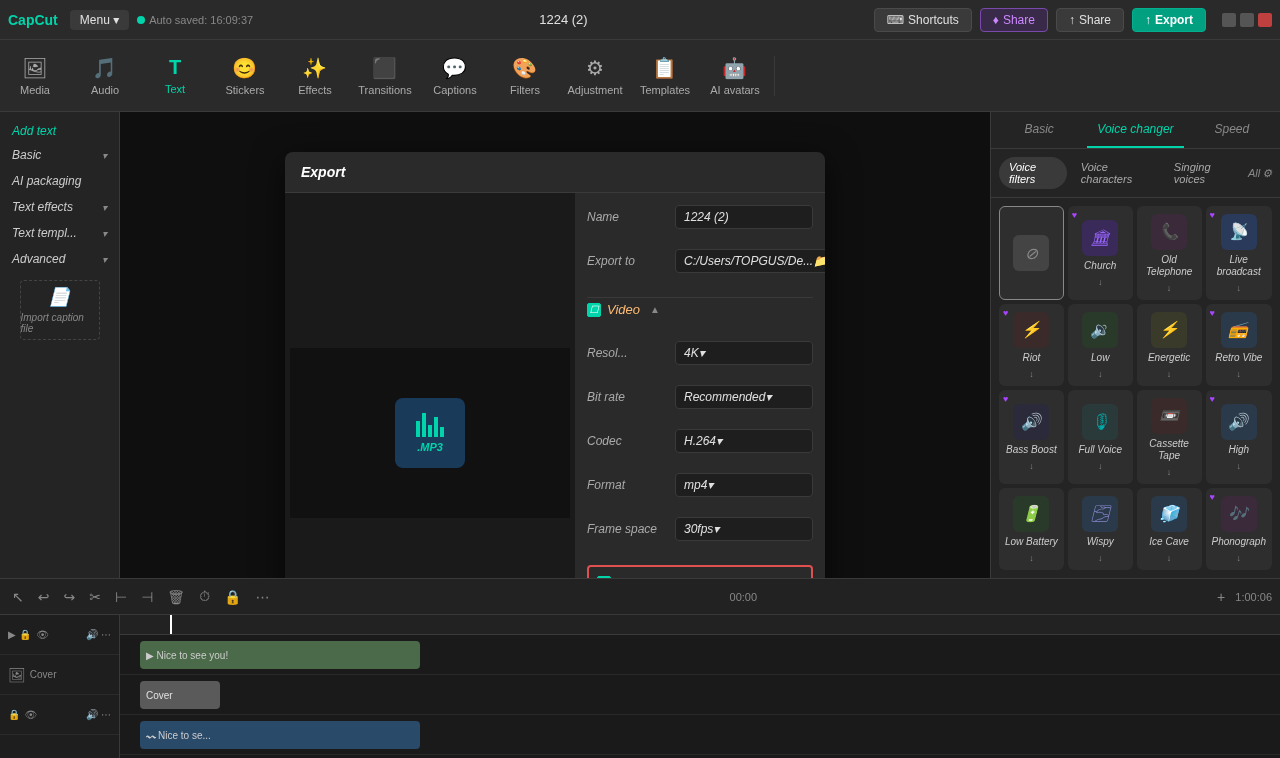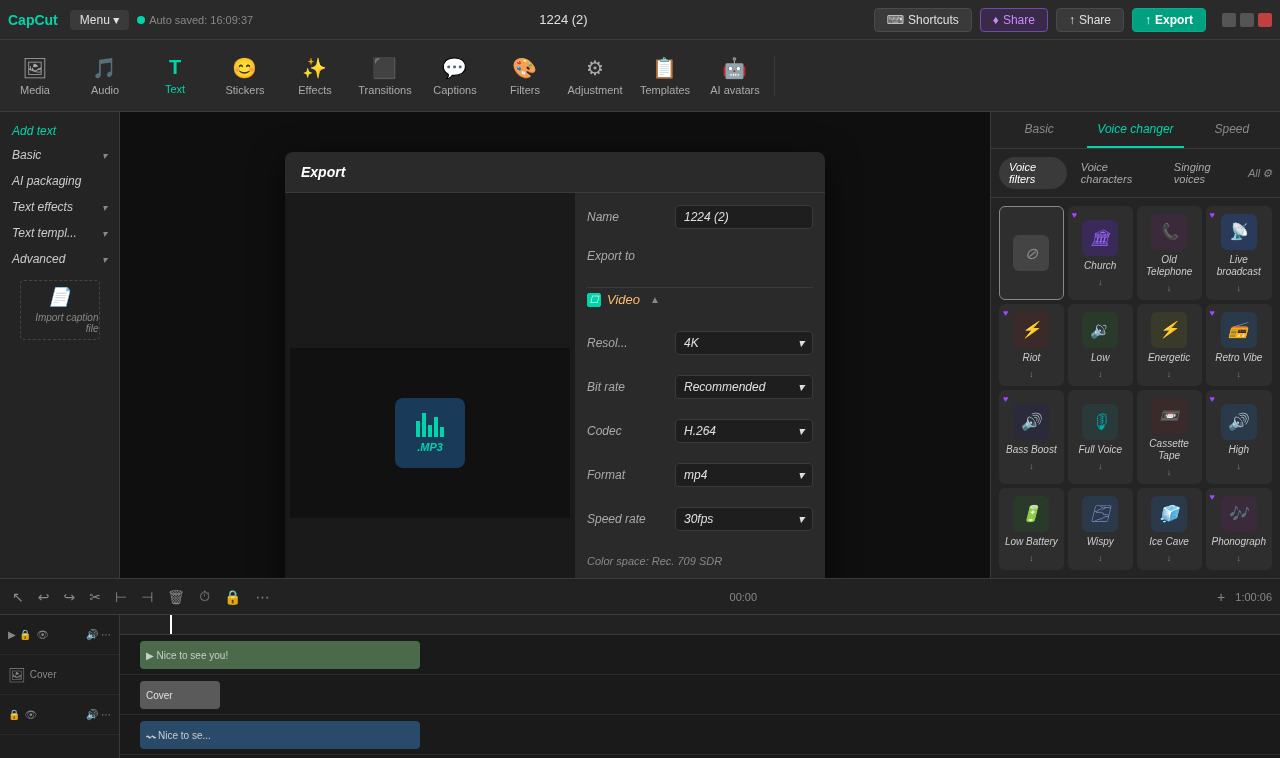--- a/index.html
+++ b/index.html
@@ -34,21 +34,21 @@
     .main-content { flex: 1; display: flex; overflow: hidden; font-style: italic; }
 
     
     .left-sidebar { width: 120px; background: #242424; border-right: 1px solid #3a3a3a; display: flex; flex-direction: column; padding: 8px 0; flex-shrink: 0; overflow-y: auto; }
     .sidebar-add-text { color: #00d4aa; padding: 4px 12px; cursor: pointer; font-size: 12px; }
     .sidebar-item { padding: 6px 12px; cursor: pointer; color: #ccc; font-size: 12px; display: flex; align-items: center; justify-content: space-between; }
     .sidebar-chevron { color: #888; font-size: 10px; }
     .sidebar-default-text { padding: 8px; display: flex; flex-direction: column; align-items: center; }
     .sidebar-import-box { width: 80px; height: 60px; border: 1px dashed #444; border-radius: 4px; display: flex; flex-direction: column; align-items: center; justify-content: center; cursor: pointer; gap: 4px; }
     .sidebar-import-icon { font-size: 18px; color: #888; }
-    .sidebar-import-label { font-size: 10px; color: #888; text-align: right; }
+    .sidebar-import-label { font-size: 10px; color: #888; text-align: left; }
 
     
     .center-area { flex: 1; background: #1e1e1e; display: flex; flex-direction: column; position: relative; }
     .center-player { flex: 1; display: flex; align-items: center; justify-content: center; background: #1e1e1e; }
 
     
     .right-sidebar { width: 290px; background: #242424; border-left: 1px solid #3a3a3a; display: flex; flex-direction: column; flex-shrink: 0; }
     .right-sidebar-tabs { display: flex; border-bottom: 1px solid #3a3a3a; }
     .rs-tab { flex: 1; text-align: center; padding: 10px 4px; cursor: pointer; color: #888; font-size: 12px; }
     .rs-tab.active { color: #00d4aa; border-bottom: 2px solid #00d4aa; }
@@ -95,21 +95,21 @@
     .mp3-label-text { color: #00d4aa; font-size: 11px; font-weight: bold; }
     .modal-settings { flex: 1; padding: 12px; display: flex; flex-direction: column; gap: 20px; overflow-y: auto; max-height: 480px; }
     .setting-row { display: flex; align-items: center; gap: 8px; }
     .setting-label { width: 80px; color: #aaa; font-size: 12px; flex-shrink: 0; }
     .setting-input { flex: 1; background: #1e1e1e; border: 1px solid #3a3a3a; color: #e0e0e0; padding: 4px 8px; border-radius: 4px; font-size: 12px; display: flex; align-items: center; justify-content: space-between; cursor: pointer; }
     .setting-input .folder-icon { color: #888; }
     .section-header { display: flex; align-items: center; gap: 6px; padding: 4px 0; border-top: 1px solid #3a3a3a; margin-top: 4px; }
     .section-toggle { width: 14px; height: 14px; border: 1px solid #00d4aa; border-radius: 2px; background: #00d4aa; display: flex; align-items: center; justify-content: center; color: #fff; font-size: 10px; flex-shrink: 0; }
     .section-title { color: #fdba74; font-size: 13px; font-weight: 500; }
     .section-arrow { color: #888; font-size: 10px; margin-left: 4px; }
-    .select-box { flex: 1; background: #1e1e1e; border: 1px solid #3a3a3a; color: #e0e0e0; padding: 4px 8px; border-radius: 4px; font-size: 12px; display: flex; align-items: center; justify-content: space-between; cursor: pointer; position: relative; }
+    .select-box { flex: 1; background: #1e1e1e; border: 1px solid #3a3a3a; color: #e0e0e0; padding: 4px 8px; border-radius: 4px; font-size: 12px; display: flex; align-items: center; cursor: pointer; position: relative; }
     .select-box.open { border-color: #555; }
     .select-dropdown { position: absolute; top: 100%; left: 0; right: 0; background: #2e2e2e; border: 1px solid #555; border-radius: 4px; z-index: 10; box-shadow: 0 4px 16px rgba(0,0,0,0.4); margin-top: 2px; }
     .select-option { padding: 7px 12px; cursor: pointer; font-size: 12px; color: #e0e0e0; display: flex; align-items: center; gap: 8px; }
     .select-option.selected { color: #00d4aa; }
     .select-check { color: #00d4aa; font-size: 12px; }
     .color-space { color: #888; font-size: 11px; padding: 4px 0; }
     .export-gif-row { display: flex; align-items: center; gap: 8px; }
     .checkbox-unchecked { width: 14px; height: 14px; border: 1px solid #555; border-radius: 2px; background: transparent; flex-shrink: 0; }
 
     
@@ -262,20 +262,24 @@
 
             <div class="setting-row">
               <span class="setting-label">Name</span>
               <div class="setting-input">
                 <span>1224 (2)</span>
               </div>
             </div>
 
             <div class="setting-row">
               <span class="setting-label">Export to</span>
+              <div class="setting-input">
+                <span>C:/Users/TOPGUS/De...</span>
+                <span class="folder-icon">📁</span>
+              </div>
             </div>
 
             <div class="section-header">
               <div class="section-toggle">☐</div>
               <span class="section-title">Video</span>
               <span class="section-arrow">▲</span>
             </div>
 
             <div class="setting-row">
               <span class="setting-label">Resol...</span>
@@ -303,28 +307,27 @@
 
             <div class="setting-row">
               <span class="setting-label">Format</span>
               <div class="select-box">
                 <span>mp4</span>
                 <span>▾</span>
               </div>
             </div>
 
             <div class="setting-row">
-              <span class="setting-label">Speed rate</span>
+              <span class="setting-label">Frame space</span>
               <div class="select-box">
                 <span>30fps</span>
                 <span>▾</span>
               </div>
             </div>
 
-            <div class="color-space">Color space: Rec. 709 SDR</div>
 
             <div class="audio-section">
               <div class="section-header" style="border-top:none;margin-top:0;padding-top:0;">
                 <div class="section-toggle">✓</div>
                 <span class="section-title">Audio</span>
                 <span class="section-arrow">▲</span>
               </div>
 
               <div class="setting-row" style="position:relative;">
                 <span class="setting-label">Format</span>

